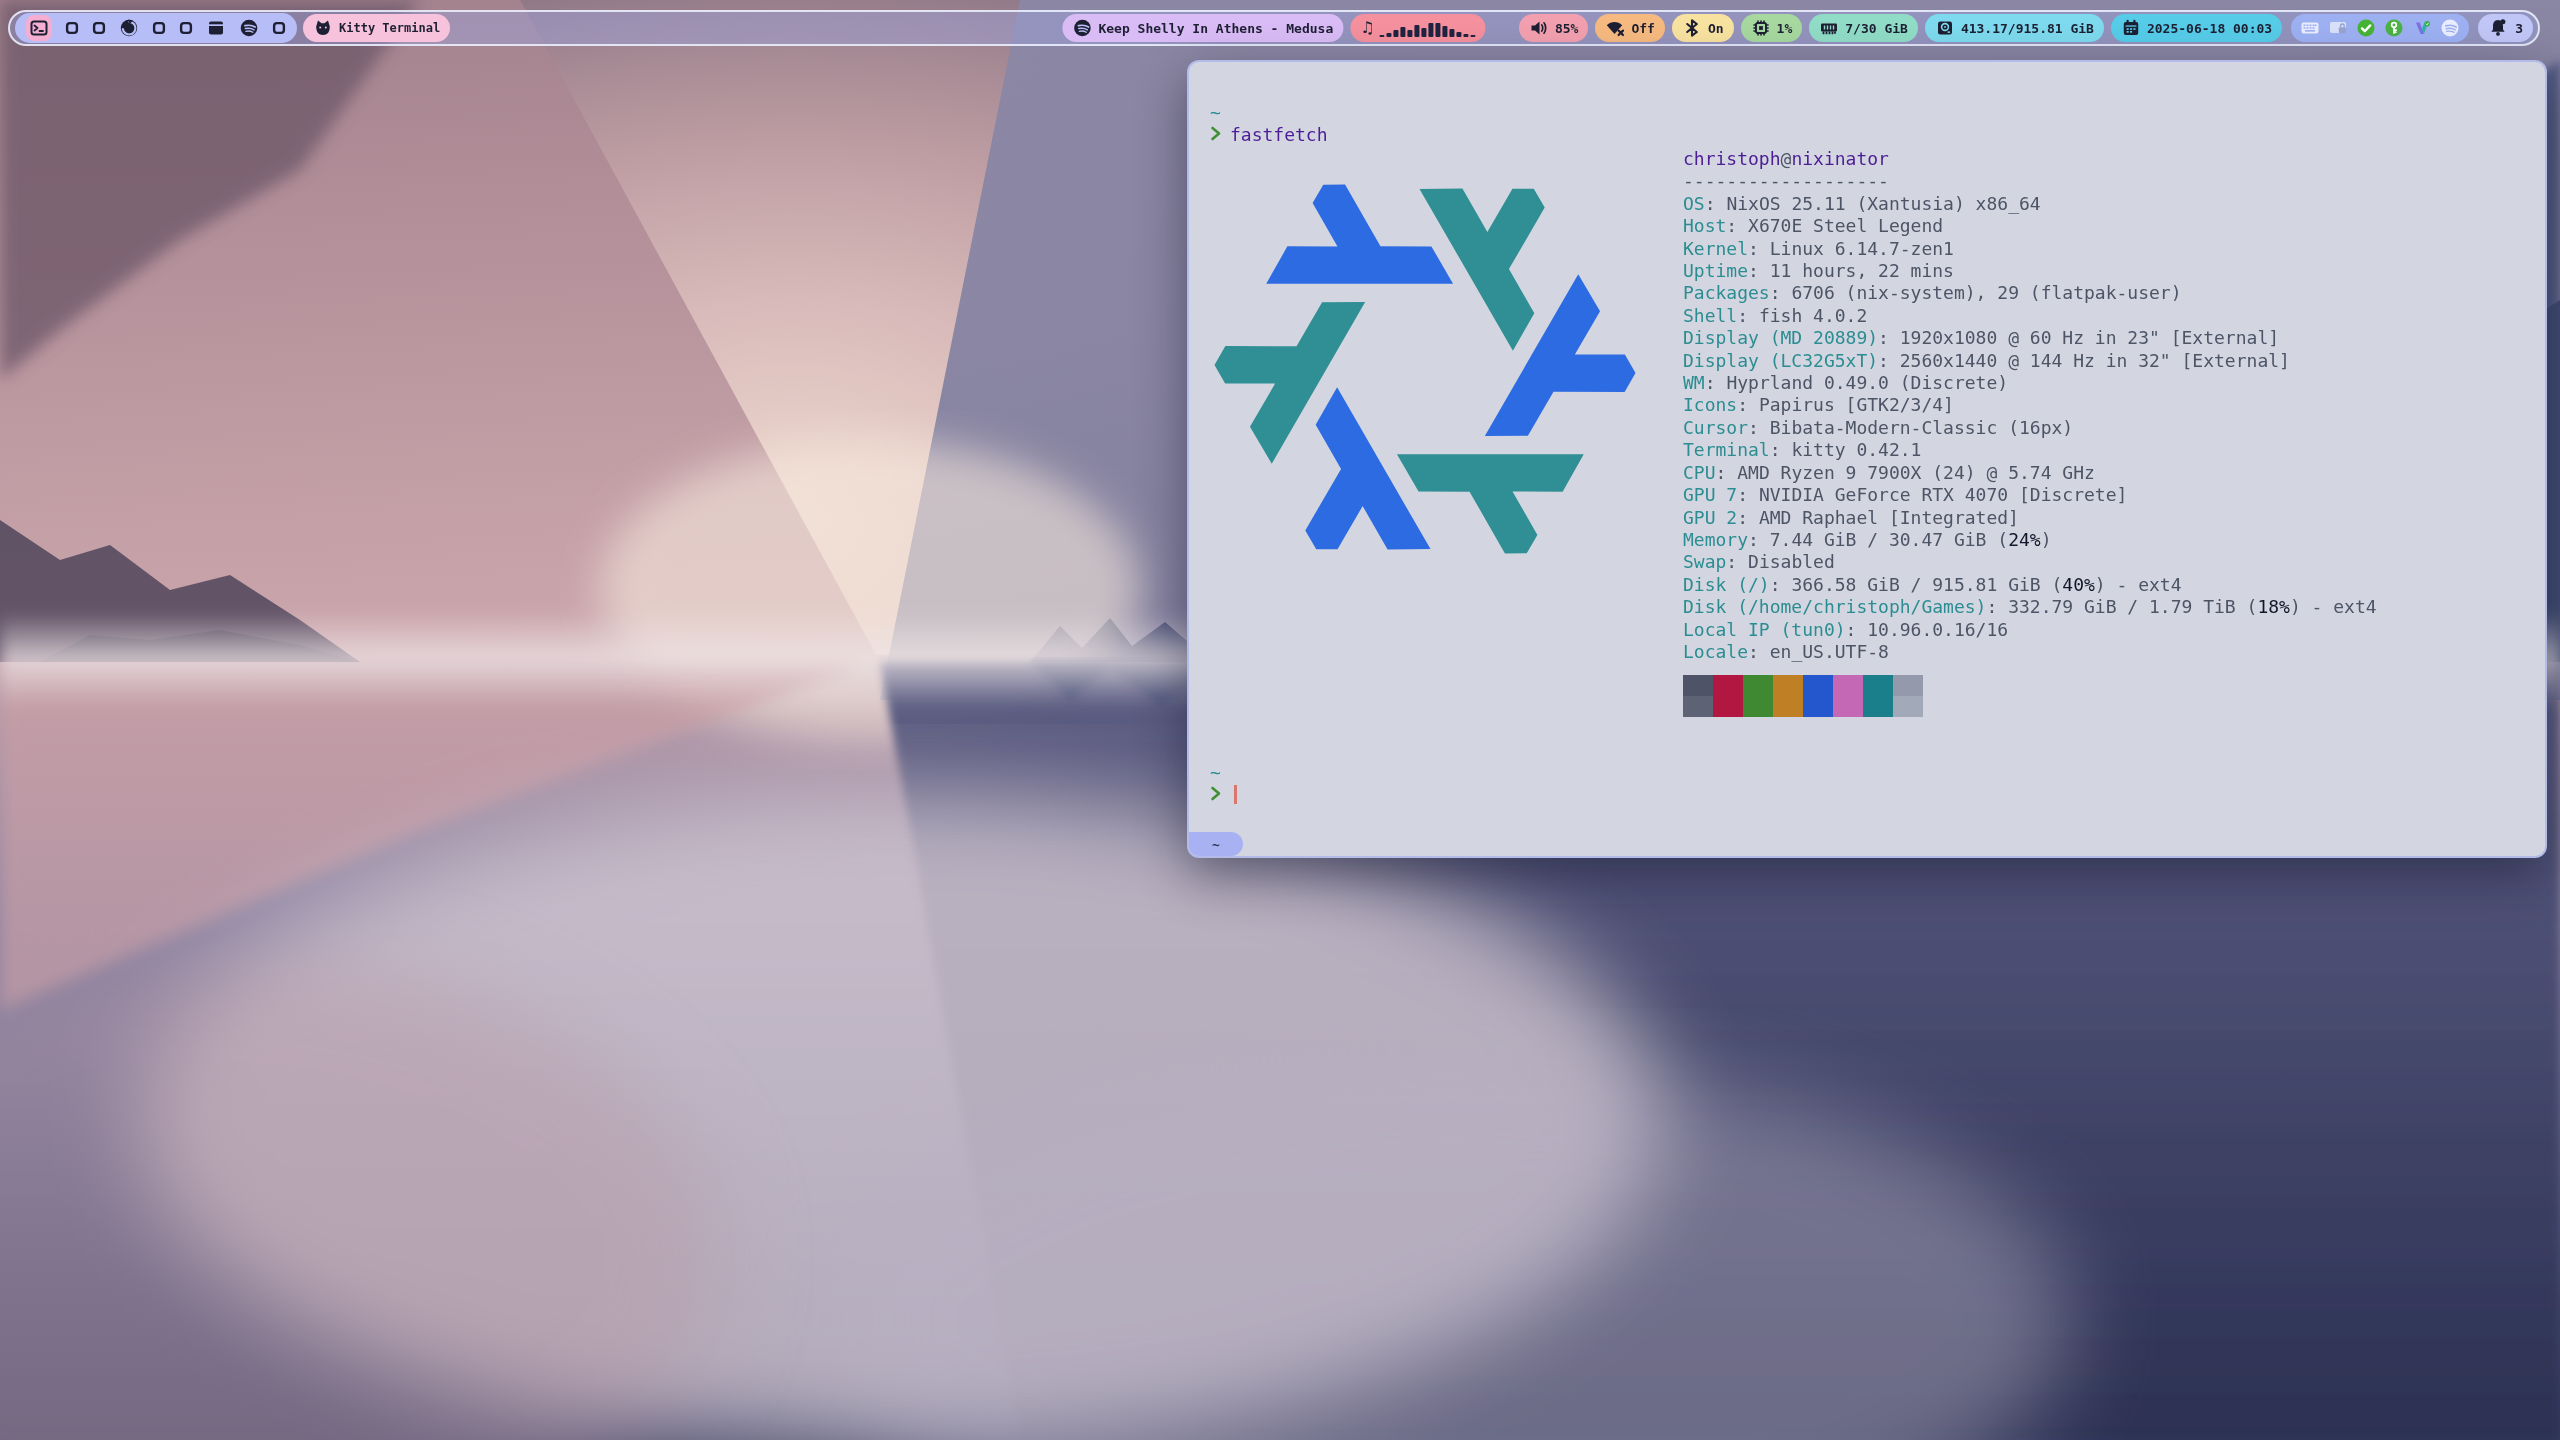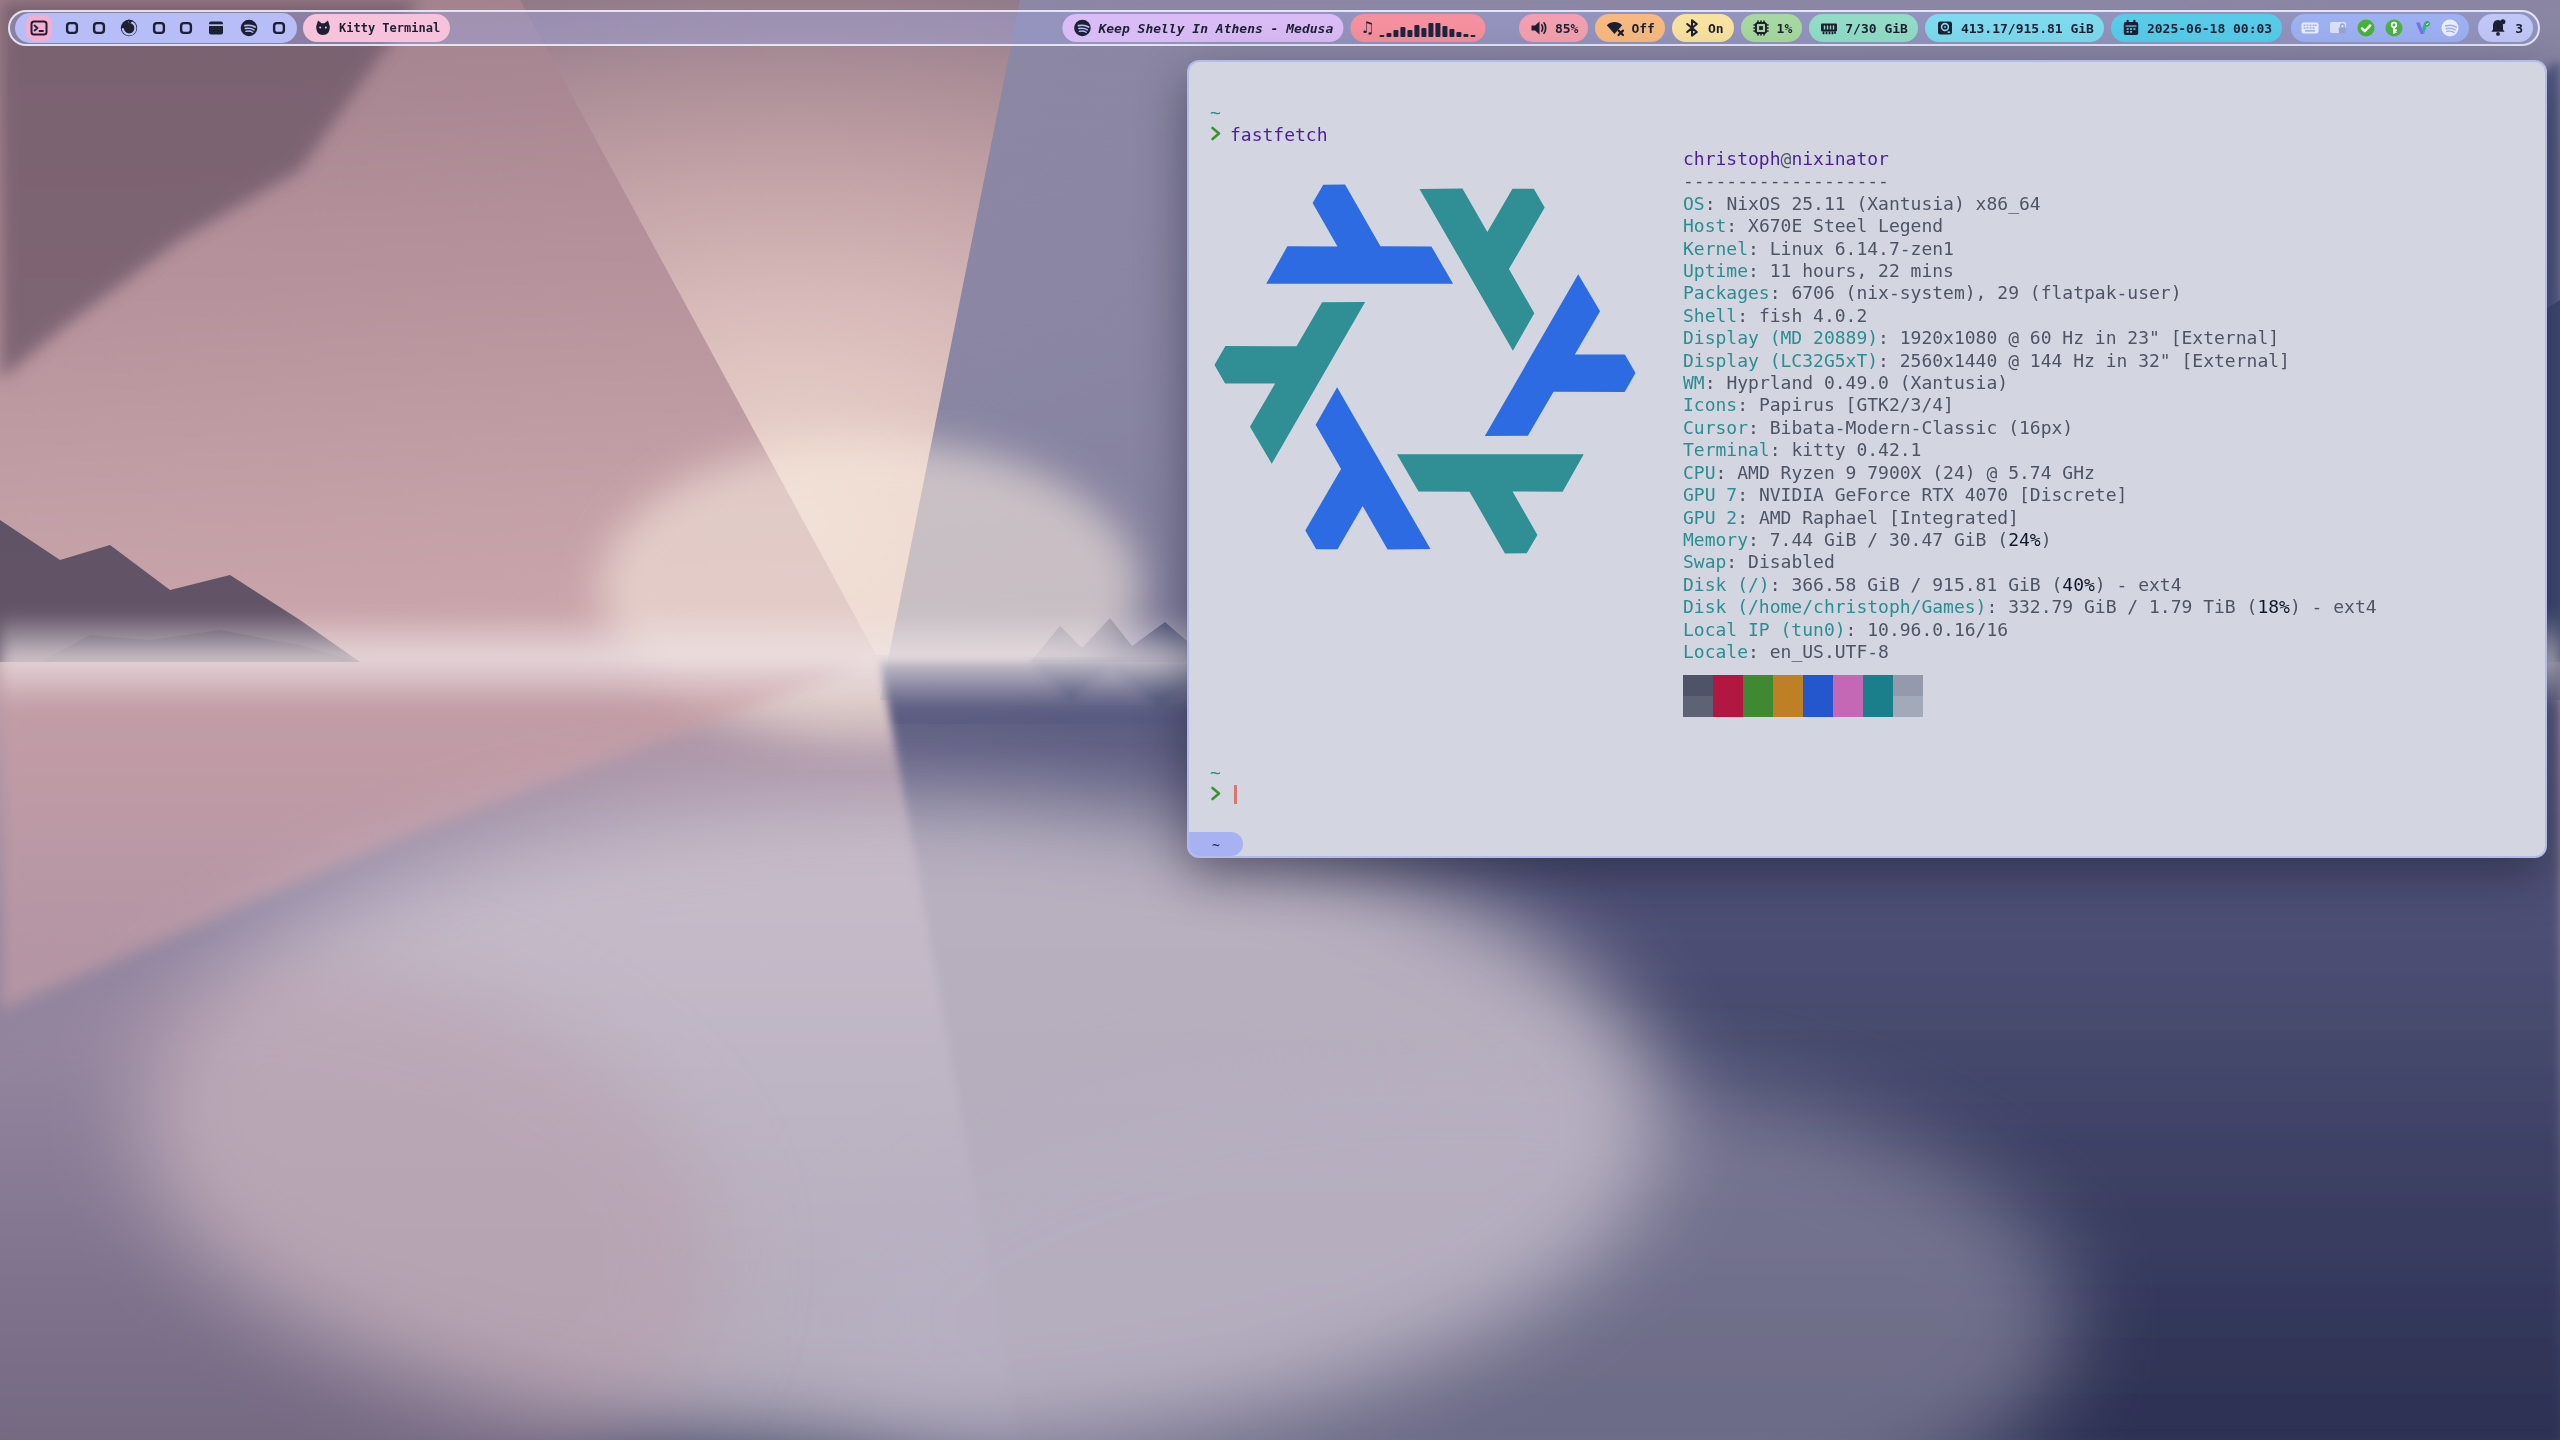--- a/index.html
+++ b/index.html
@@ -16,21 +16,21 @@
     border:2px solid rgba(240,243,255,.85);border-radius:18px;
     background:rgba(158,165,222,.45);display:flex;align-items:center;padding:0 5px;gap:6px;}
   .pill{height:28px;border-radius:14px;display:flex;align-items:center;gap:6px;
     padding:0 10px;color:#1d2033;font-size:13px;font-weight:bold;white-space:nowrap;}
   .pill svg{display:block}
   .ws-module{background:#b7bdf7;height:30px;border-radius:15px;display:flex;align-items:center;
     gap:13px;padding:0 11px;color:#1d2033;}
   .ws-active{width:26px;height:26px;border-radius:8px;background:#f3aed2;display:flex;
     align-items:center;justify-content:center;color:#1d2033;}
   .ws-ico{display:flex;align-items:center;justify-content:center;color:#1d2033;}
-  .bar-center{position:absolute;left:50%;top:50%;transform:translate(-50%,-50%);display:flex;gap:7px;font-style:italic;}
+  .bar-center{position:absolute;left:50%;top:50%;transform:translate(-50%,-50%);display:flex;gap:7px;}
   .bar-right{margin-left:auto;display:flex;gap:9px;align-items:center;}
   .kitty-pill{background:#f7c3dc;font-size:12px;}
   .music-pill{background:#d9bbf6;}
   .viz-pill{background:#f5909e;gap:5px;}
   .viz-bars{display:flex;align-items:flex-end;gap:2px;height:17px;}
   .viz-bars i{display:block;width:5px;background:#212440;border-radius:1px;}
   .note{font-family:"DejaVu Sans",sans-serif;font-size:16px;line-height:1;}
   .tray-pill{background:#9db0f2;gap:8px;padding:0 9px;}
   .bell-pill{background:#c0c6f6;gap:7px;}
   
@@ -394,21 +394,21 @@
       <div class="tline"><span class="blue">christoph</span><span class="val">@</span><span class="blue">nixinator</span></div>
       <div class="tline"><span class="val">-------------------</span></div>
       <div class="tline"><span class="teal">OS</span><span class="val">: </span><span class="val">NixOS 25.11 (Xantusia) x86_64</span></div>
       <div class="tline"><span class="teal">Host</span><span class="val">: </span><span class="val">X670E Steel Legend</span></div>
       <div class="tline"><span class="teal">Kernel</span><span class="val">: </span><span class="val">Linux 6.14.7-zen1</span></div>
       <div class="tline"><span class="teal">Uptime</span><span class="val">: </span><span class="val">11 hours, 22 mins</span></div>
       <div class="tline"><span class="teal">Packages</span><span class="val">: </span><span class="val">6706 (nix-system), 29 (flatpak-user)</span></div>
       <div class="tline"><span class="teal">Shell</span><span class="val">: </span><span class="val">fish 4.0.2</span></div>
       <div class="tline"><span class="teal">Display (MD 20889)</span><span class="val">: </span><span class="val">1920x1080 @ 60 Hz in 23" [External]</span></div>
       <div class="tline"><span class="teal">Display (LC32G5xT)</span><span class="val">: </span><span class="val">2560x1440 @ 144 Hz in 32" [External]</span></div>
-      <div class="tline"><span class="teal">WM</span><span class="val">: </span><span class="val">Hyprland 0.49.0 (Xantusia)</span></div>
+      <div class="tline"><span class="teal">WM</span><span class="val">: </span><span class="val">Hyprland 0.49.0 (Discrete)</span></div>
       <div class="tline"><span class="teal">Icons</span><span class="val">: </span><span class="val">Papirus [GTK2/3/4]</span></div>
       <div class="tline"><span class="teal">Cursor</span><span class="val">: </span><span class="val">Bibata-Modern-Classic (16px)</span></div>
       <div class="tline"><span class="teal">Terminal</span><span class="val">: </span><span class="val">kitty 0.42.1</span></div>
       <div class="tline"><span class="teal">CPU</span><span class="val">: </span><span class="val">AMD Ryzen 9 7900X (24) @ 5.74 GHz</span></div>
       <div class="tline"><span class="teal">GPU 7</span><span class="val">: </span><span class="val">NVIDIA GeForce RTX 4070 [Discrete]</span></div>
       <div class="tline"><span class="teal">GPU 2</span><span class="val">: </span><span class="val">AMD Raphael [Integrated]</span></div>
       <div class="tline"><span class="teal">Memory</span><span class="val">: </span><span class="val">7.44 GiB / 30.47 GiB (</span><span class="grn">24%</span><span class="val">)</span></div>
       <div class="tline"><span class="teal">Swap</span><span class="val">: </span><span class="val">Disabled</span></div>
       <div class="tline"><span class="teal">Disk (/)</span><span class="val">: </span><span class="val">366.58 GiB / 915.81 GiB (</span><span class="grn">40%</span><span class="val">) - ext4</span></div>
       <div class="tline"><span class="teal">Disk (/home/christoph/Games)</span><span class="val">: </span><span class="val">332.79 GiB / 1.79 TiB (</span><span class="grn">18%</span><span class="val">) - ext4</span></div>

